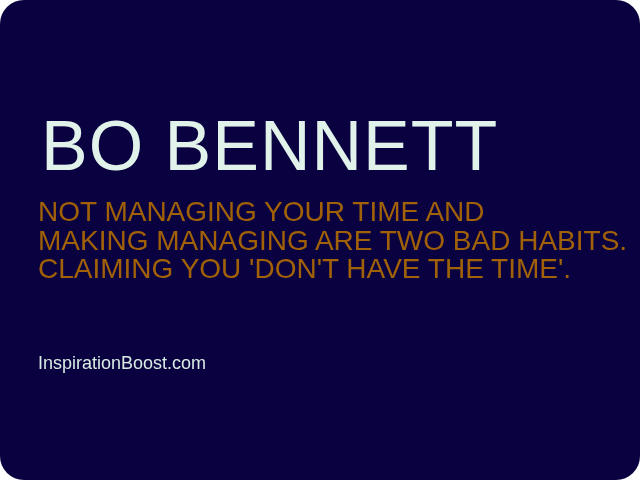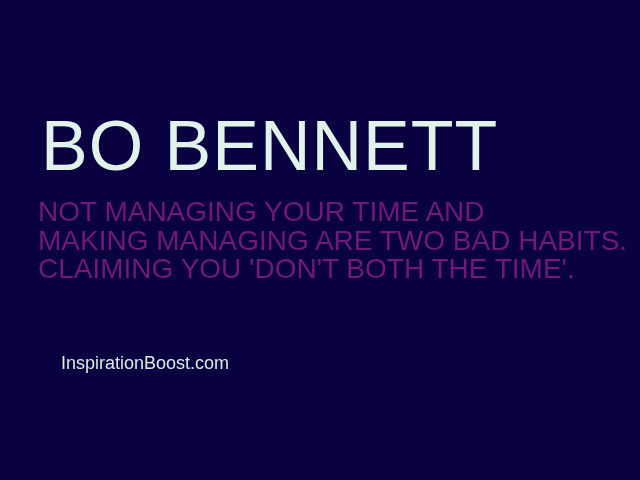--- a/index.html
+++ b/index.html
@@ -10,20 +10,21 @@
   }
   body {
     font-family: "Liberation Sans", sans-serif;
   }
   #poster {
     position: relative;
     width: 640px;
     height: 480px;
     overflow: hidden;
     background: #e2f4ec; 
+    border-radius: 24px;
   }
   
   .navy-rect {
     position: absolute;
     left: 0;
     top: 0;
     width: 540px;
     height: 480px;
     background: #0a0140;
   }
@@ -52,56 +53,55 @@
     line-height: 76px;
     letter-spacing: 1px;
     font-weight: 400;
     white-space: nowrap;
   }
   .quote {
     position: absolute;
     left: 38px;
     top: 198px;
     width: 560px;
-    color: #701a75;
+    color: #a16207;
     font-size: 28px;
     line-height: 28.5px;
     font-weight: 400;
     letter-spacing: 0px;
   }
   .quote .qline {
     display: block;
     white-space: nowrap;
   }
   .attribution {
     position: absolute;
     left: 38px;
     top: 352px;
     color: #d8ece4;
     font-size: 18px;
     line-height: 22px;
     font-weight: 400;
     white-space: nowrap;
-    margin-left: 23px;
   }
 </style>
 </head>
 <body>
 
 <div id="poster">
 
   <div class="navy-rect"></div>
   <div class="navy-bulge"></div>
 
   <div class="content">
 
     <div class="headline">BO BENNETT</div>
 
     <div class="quote">
       <span class="qline">NOT MANAGING YOUR TIME AND</span>
       <span class="qline">MAKING MANAGING ARE TWO BAD HABITS.</span>
-      <span class="qline">CLAIMING YOU 'DON'T BOTH THE TIME'.</span>
+      <span class="qline">CLAIMING YOU 'DON'T HAVE THE TIME'.</span>
     </div>
 
     <div class="attribution">InspirationBoost.com</div>
 
   </div>
 </div>
 
 </body></html>

